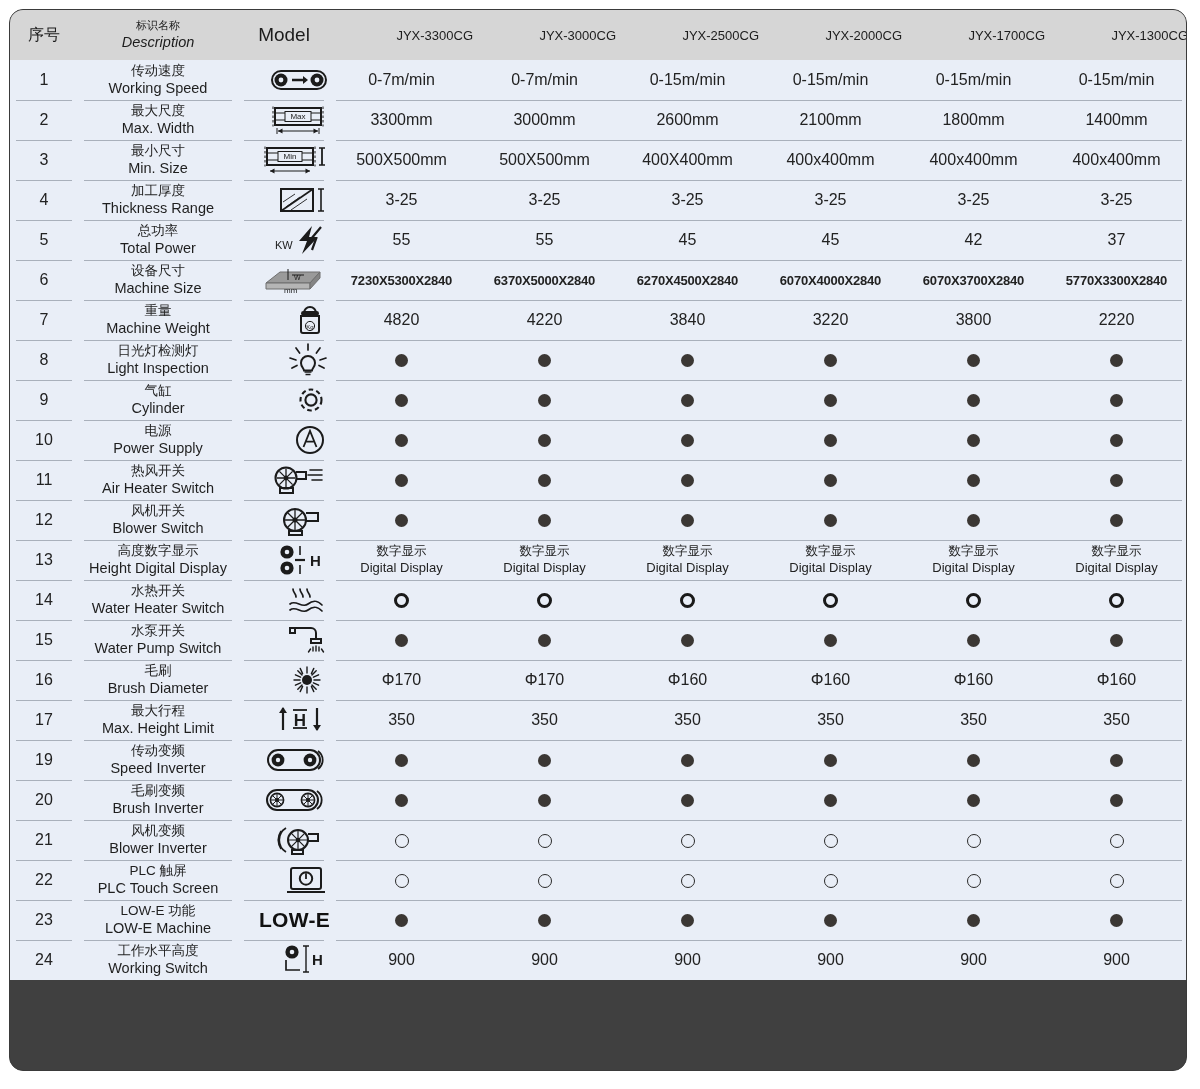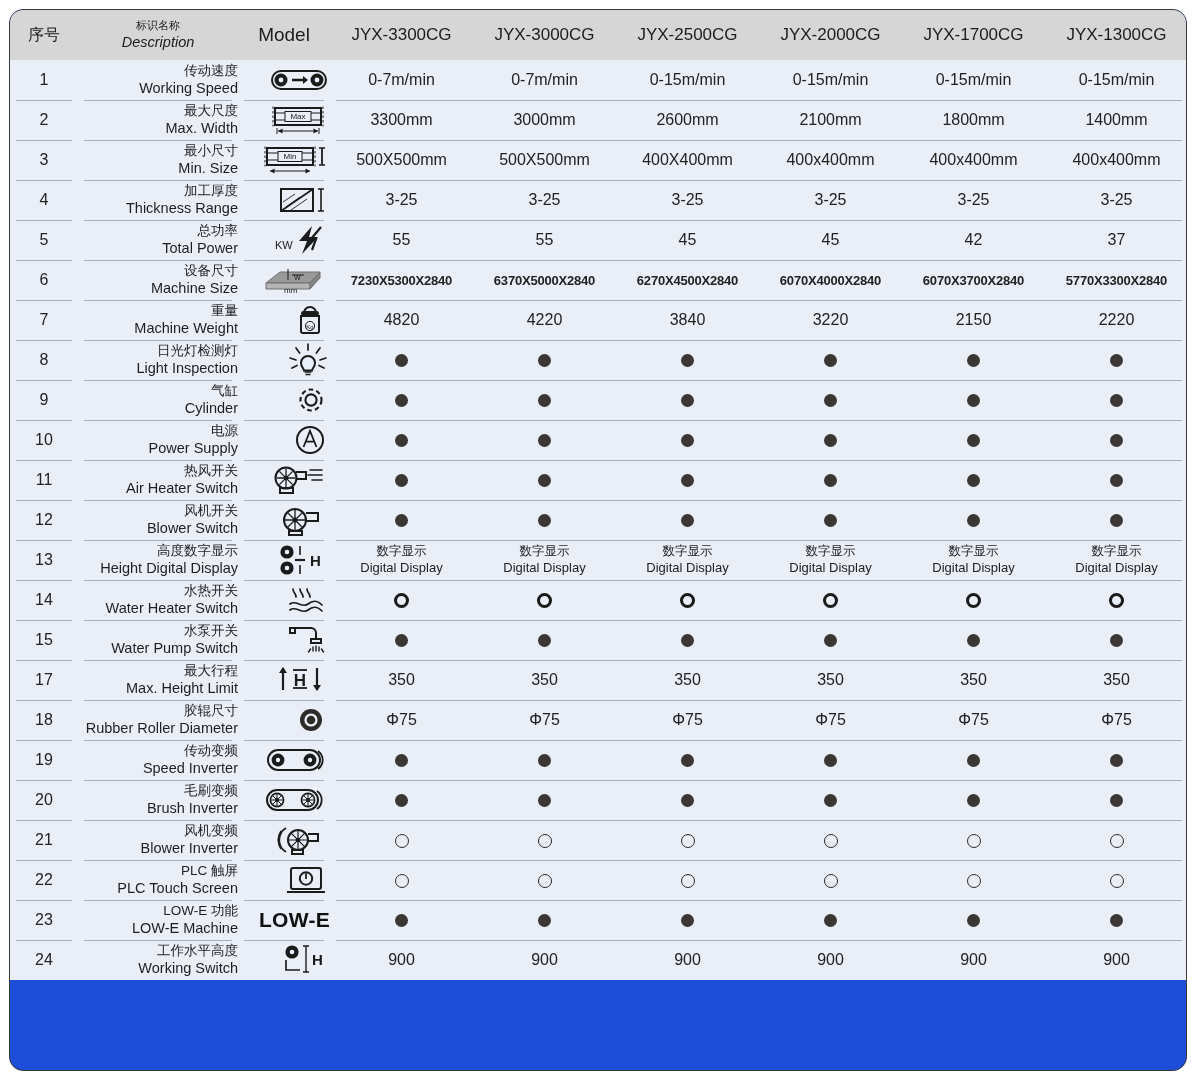--- a/index.html
+++ b/index.html
@@ -15,21 +15,21 @@
   }
 
   #table-frame {
     position: absolute;
     left: 9px;
     top: 9px;
     width: 1178px;
     height: 1062px;
     border: 1.6px solid #3a3a3a;
     border-radius: 14px;
-    background: #1d4ed8;
+    background: #404040;
     overflow: hidden;
     box-sizing: border-box;
   }
 
   table.spec {
     width: 100%;
     border-collapse: collapse;
     table-layout: fixed;
   }
 
@@ -45,21 +45,21 @@
     height: 50px;
     font-weight: normal;
     color: #1c1c1c;
     text-align: center;
     vertical-align: middle;
     padding: 0;
     border: none;
   }
   th.h-no     { font-size: 16px; }
   th.h-model  { font-size: 19px; }
-  th.h-model-col { font-size: 17px; }
+  th.h-model-col { font-size: 13px; text-align: right; }
   .h-cn { font-size: 11px; display: block; line-height: 1.25; }
   .h-en { font-size: 14.5px; display: block; line-height: 1.25; font-style: italic; }
 
   
   tbody tr { background: #e9eef7; }
   tbody td {
     text-align: center;
     vertical-align: middle;
     color: #222;
     padding: 0;
@@ -76,21 +76,21 @@
     right: 6px;
     height: 1px;
     background: #a9b0bb;
   }
   
   tbody tr + tr td.dcell::before { left: 0; right: 0; }
   tbody tr + tr td.dcell-first::before { left: 6px; }
   tbody tr + tr td.dcell-last::before  { right: 6px; }
 
   td.no-cell    { font-size: 16px; }
-  td.desc-cell  { line-height: 1.3; text-align: right; }
+  td.desc-cell  { line-height: 1.3; }
   td.desc-cell .d-cn { font-size: 13.5px; display: block; color: #1f1f1f; }
   td.desc-cell .d-en { font-size: 14.5px; display: block; color: #1f1f1f; }
   td.icon-cell  { }
   td.dcell      { font-size: 16px; }
   td.dcell.small { font-size: 13px; letter-spacing: -0.2px; font-weight: bold; }
   td.dcell.dual { line-height: 1.25; }
   td.dcell.dual .v-cn { font-size: 12.5px; display: block; }
   td.dcell.dual .v-en { font-size: 13px;  display: block; }
 
   
@@ -333,21 +333,21 @@
       <path d="M11 14 h18 v15 a2 2 0 0 1 -2 2 h-14 a2 2 0 0 1 -2 -2 Z" stroke="#1b1b1b" fill="none" stroke-width="2"></path>
       <circle cx="20" cy="24" r="4.6" fill="none" stroke="#1b1b1b" stroke-width="1"></circle>
       <text x="20" y="26.6" font-size="6" text-anchor="middle" font-family="'Liberation Sans',sans-serif" fill="#1b1b1b">Kg</text>
               </svg>
             </span>
            </td>
           <td class="dcell dcell-first">4820</td>
           <td class="dcell">4220</td>
           <td class="dcell">3840</td>
           <td class="dcell">3220</td>
-          <td class="dcell">2150</td>
+          <td class="dcell">3800</td>
           <td class="dcell dcell-last">2220</td>
         </tr>
         <tr>
           <td class="no-cell">8</td>
           <td class="desc-cell">
              <span class="d-cn">日光灯检测灯</span>
              <span class="d-en">Light Inspection</span>
            </td>
           <td class="icon-cell">
              <span class="icon-wrap">
@@ -549,20 +549,46 @@
             </span>
            </td>
           <td class="dcell dcell-first"><span class="mark mark-filled"></span></td>
           <td class="dcell"><span class="mark mark-filled"></span></td>
           <td class="dcell"><span class="mark mark-filled"></span></td>
           <td class="dcell"><span class="mark mark-filled"></span></td>
           <td class="dcell"><span class="mark mark-filled"></span></td>
           <td class="dcell dcell-last"><span class="mark mark-filled"></span></td>
         </tr>
         <tr>
+          <td class="no-cell">16</td>
+          <td class="desc-cell">
+             <span class="d-cn">毛刷</span>
+             <span class="d-en">Brush Diameter</span>
+           </td>
+          <td class="icon-cell">
+             <span class="icon-wrap">
+              <svg width="46" height="38" viewBox="0 0 46 38">
+      <circle cx="23" cy="19" r="5" fill="#1b1b1b"></circle>
+      <g stroke="#1b1b1b" stroke-width="1.4" stroke-linecap="round">
+        <path d="M23 6 V12 M23 26 V32 M10 19 H16 M30 19 H36
+                 M13.8 9.8 L18 14 M28 24 L32.2 28.2 M32.2 9.8 L28 14 M18 24 L13.8 28.2
+                 M16.2 7.4 L18.6 12.6 M27.4 25.4 L29.8 30.6 M34.6 13.8 L29.4 16.2 M16.6 21.8 L11.4 24.2
+                 M29.8 7.4 L27.4 12.6 M18.6 25.4 L16.2 30.6 M11.4 13.8 L16.6 16.2 M29.4 21.8 L34.6 24.2"></path>
+      </g>
+              </svg>
+            </span>
+           </td>
+          <td class="dcell dcell-first">Φ170</td>
+          <td class="dcell">Φ170</td>
+          <td class="dcell">Φ160</td>
+          <td class="dcell">Φ160</td>
+          <td class="dcell">Φ160</td>
+          <td class="dcell dcell-last">Φ160</td>
+        </tr>
+        <tr>
           <td class="no-cell">17</td>
           <td class="desc-cell">
              <span class="d-cn">最大行程</span>
              <span class="d-en">Max. Height Limit</span>
            </td>
           <td class="icon-cell">
              <span class="icon-wrap">
               <svg width="60" height="34" viewBox="0 0 60 34">
       <path d="M13 5 V27" stroke="#1b1b1b" stroke-width="2.2"></path>
       <path d="M13 4 l4 6 h-8 Z" fill="#1b1b1b"></path>
@@ -573,42 +599,20 @@
       <text x="30" y="23" font-size="17" font-weight="bold" text-anchor="middle" font-family="'Liberation Sans',sans-serif" fill="#1b1b1b">H</text>
               </svg>
             </span>
            </td>
           <td class="dcell dcell-first">350</td>
           <td class="dcell">350</td>
           <td class="dcell">350</td>
           <td class="dcell">350</td>
           <td class="dcell">350</td>
           <td class="dcell dcell-last">350</td>
-        </tr>
-        <tr>
-          <td class="no-cell">18</td>
-          <td class="desc-cell">
-             <span class="d-cn">胶辊尺寸</span>
-             <span class="d-en">Rubber Roller Diameter</span>
-           </td>
-          <td class="icon-cell">
-             <span class="icon-wrap">
-              <svg width="38" height="34" viewBox="0 0 38 34">
-      <circle cx="19" cy="17" r="11" fill="#2e2a28"></circle>
-      <circle cx="19" cy="17" r="6.6" fill="#e9eef7"></circle>
-      <circle cx="19" cy="17" r="4.3" fill="#2e2a28"></circle>
-              </svg>
-            </span>
-           </td>
-          <td class="dcell dcell-first">Φ75</td>
-          <td class="dcell">Φ75</td>
-          <td class="dcell">Φ75</td>
-          <td class="dcell">Φ75</td>
-          <td class="dcell">Φ75</td>
-          <td class="dcell dcell-last">Φ75</td>
         </tr>
         <tr>
           <td class="no-cell">19</td>
           <td class="desc-cell">
              <span class="d-cn">传动变频</span>
              <span class="d-en">Speed Inverter</span>
            </td>
           <td class="icon-cell">
              <span class="icon-wrap">
               <svg width="66" height="28" viewBox="0 0 66 28">

